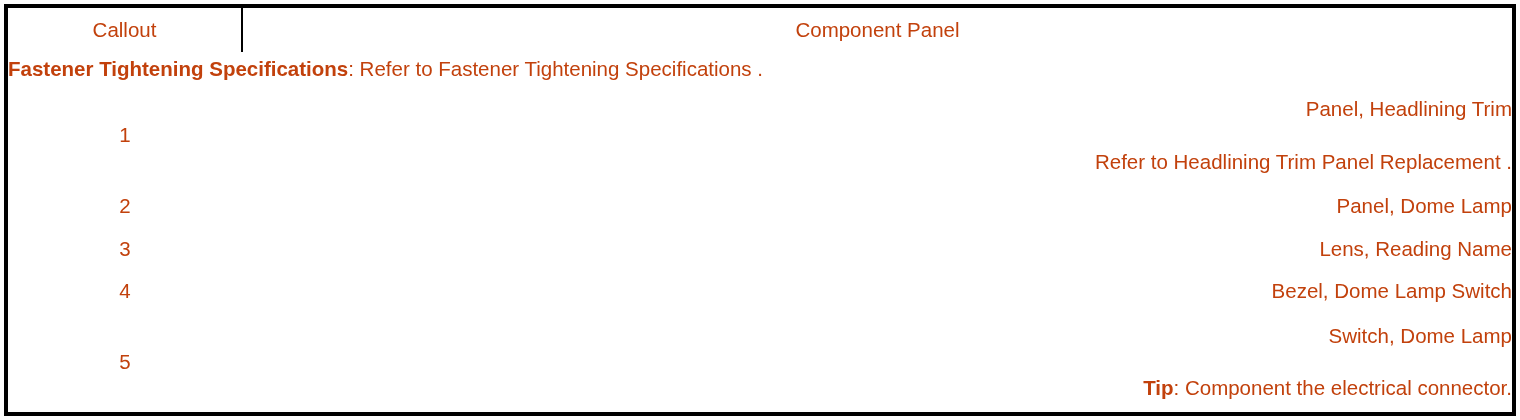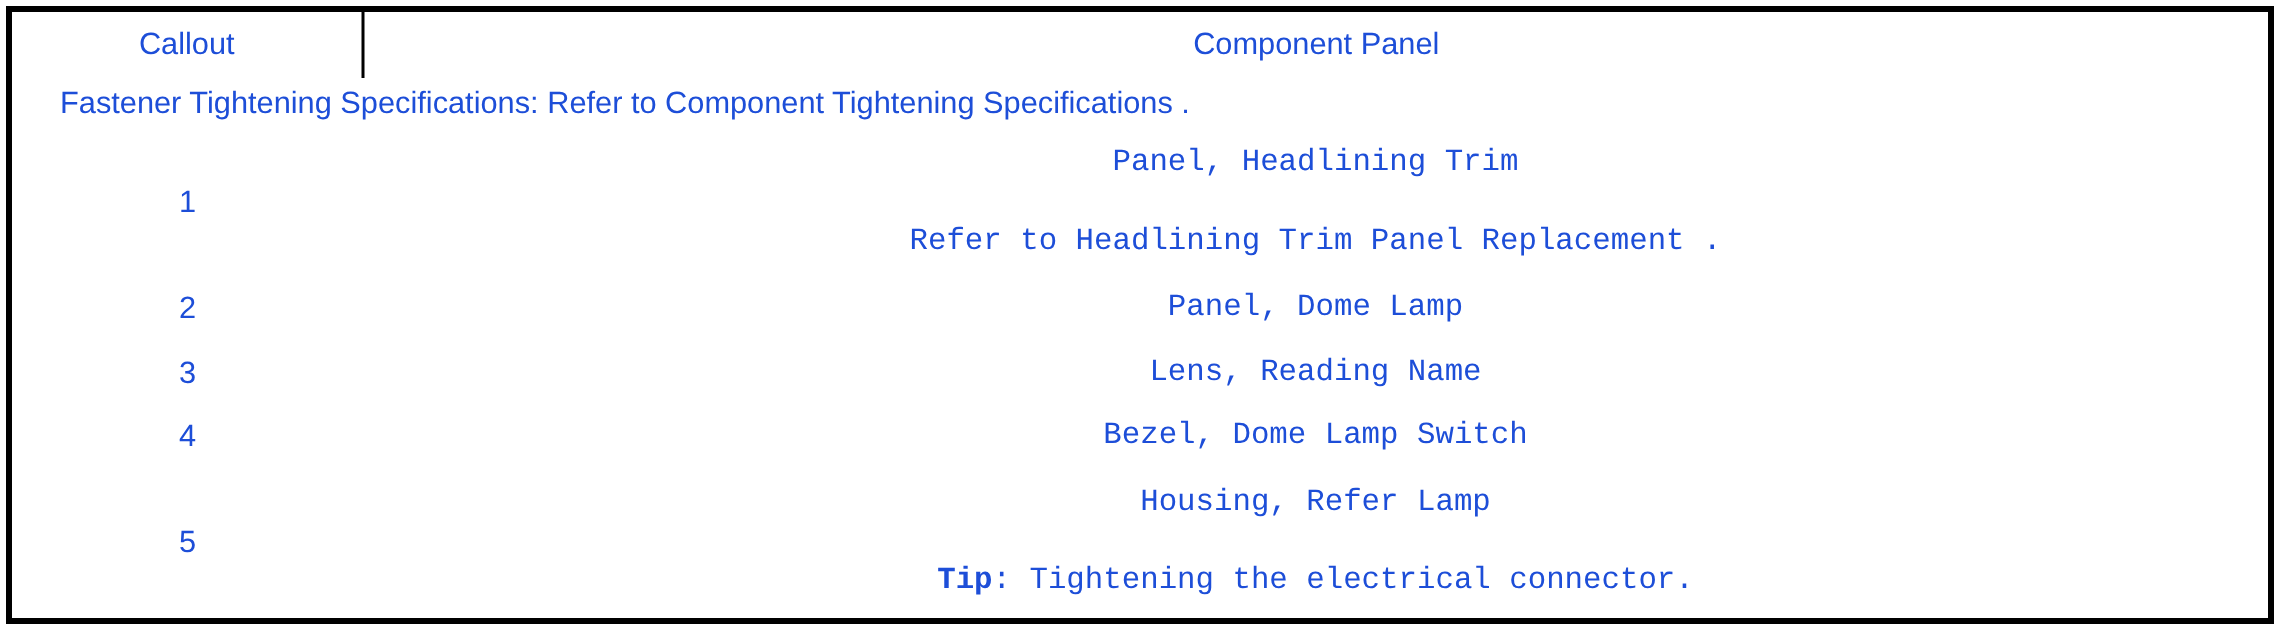--- a/index.html
+++ b/index.html
@@ -37,21 +37,21 @@
   col.col-name    { width: auto; }
 
   table.parts-table td,
   table.parts-table th {
     border: 0;
     padding: 0;
     vertical-align: middle;
     font-weight: normal;
     font-size: 20.5px;
     line-height: 1.28;
-    color: #1d4ed8;
+    color: #c2410c;
   }
 
   
   .hdr-cell {
     text-align: center;
     font-weight: bold;
     font-size: 21px;
     height: 43px;
     border-bottom: 3px solid #000000;
   }
@@ -60,33 +60,32 @@
   }
 
   
   .spec-cell {
     height: 34px;
     border-bottom: 2px solid #000000;
     padding-left: 9px;
     text-align: left;
     white-space: nowrap;
   }
-  .spec-cell b { font-weight: normal; margin-left: 32px; }
+  .spec-cell b { font-weight: bold; }
 
   
   .callout-cell {
     text-align: center;
     border-right: 2px solid #000000;
     vertical-align: middle;
   }
   .name-cell {
-    text-align: center;
+    text-align: right;
     padding-left: 10px;
     vertical-align: middle;
-    font-family: Liberation Mono, monospace;
   }
 
   .row-thin  > td { border-bottom: 1px solid #000000; }
   .row-thick > td { border-bottom: 2px solid #000000; }
   .row-last  > td { border-bottom: 0; }
 
   .h-tall  > td { height: 98px; }
   .h-short > td { height: 42px; }
 
   .line { display: block; }
@@ -103,21 +102,21 @@
       <col class="col-name">
     </colgroup>
     <tbody>
 
       <tr>
         <th class="hdr-cell callout-hdr">Callout</th>
         <th class="hdr-cell">Component Panel</th>
       </tr>
 
       <tr>
-        <td class="spec-cell" colspan="2"><b>Fastener Tightening Specifications</b><span>: Refer to Component Tightening Specifications .</span></td>
+        <td class="spec-cell" colspan="2"><b>Fastener Tightening Specifications</b><span>: Refer to Fastener Tightening Specifications .</span></td>
       </tr>
 
       <tr class="row-thick h-tall">
         <td class="callout-cell">1</td>
         <td class="name-cell">
           <span class="line">Panel, Headlining Trim</span>
           <span class="line">Refer to Headlining Trim Panel Replacement .</span>
         </td>
       </tr>
 
@@ -138,20 +137,20 @@
       <tr class="row-thick h-short">
         <td class="callout-cell">4</td>
         <td class="name-cell">
           <span class="line">Bezel, Dome Lamp Switch</span>
         </td>
       </tr>
 
       <tr class="row-last h-tall">
         <td class="callout-cell">5</td>
         <td class="name-cell">
-          <span class="line">Housing, Refer Lamp</span>
-          <span class="line"><b>Tip</b><span>: Tightening the electrical connector.</span></span>
+          <span class="line">Switch, Dome Lamp</span>
+          <span class="line"><b>Tip</b><span>: Component the electrical connector.</span></span>
         </td>
       </tr>
 
     </tbody>
   </table>
 </div>
 
 </body></html>

